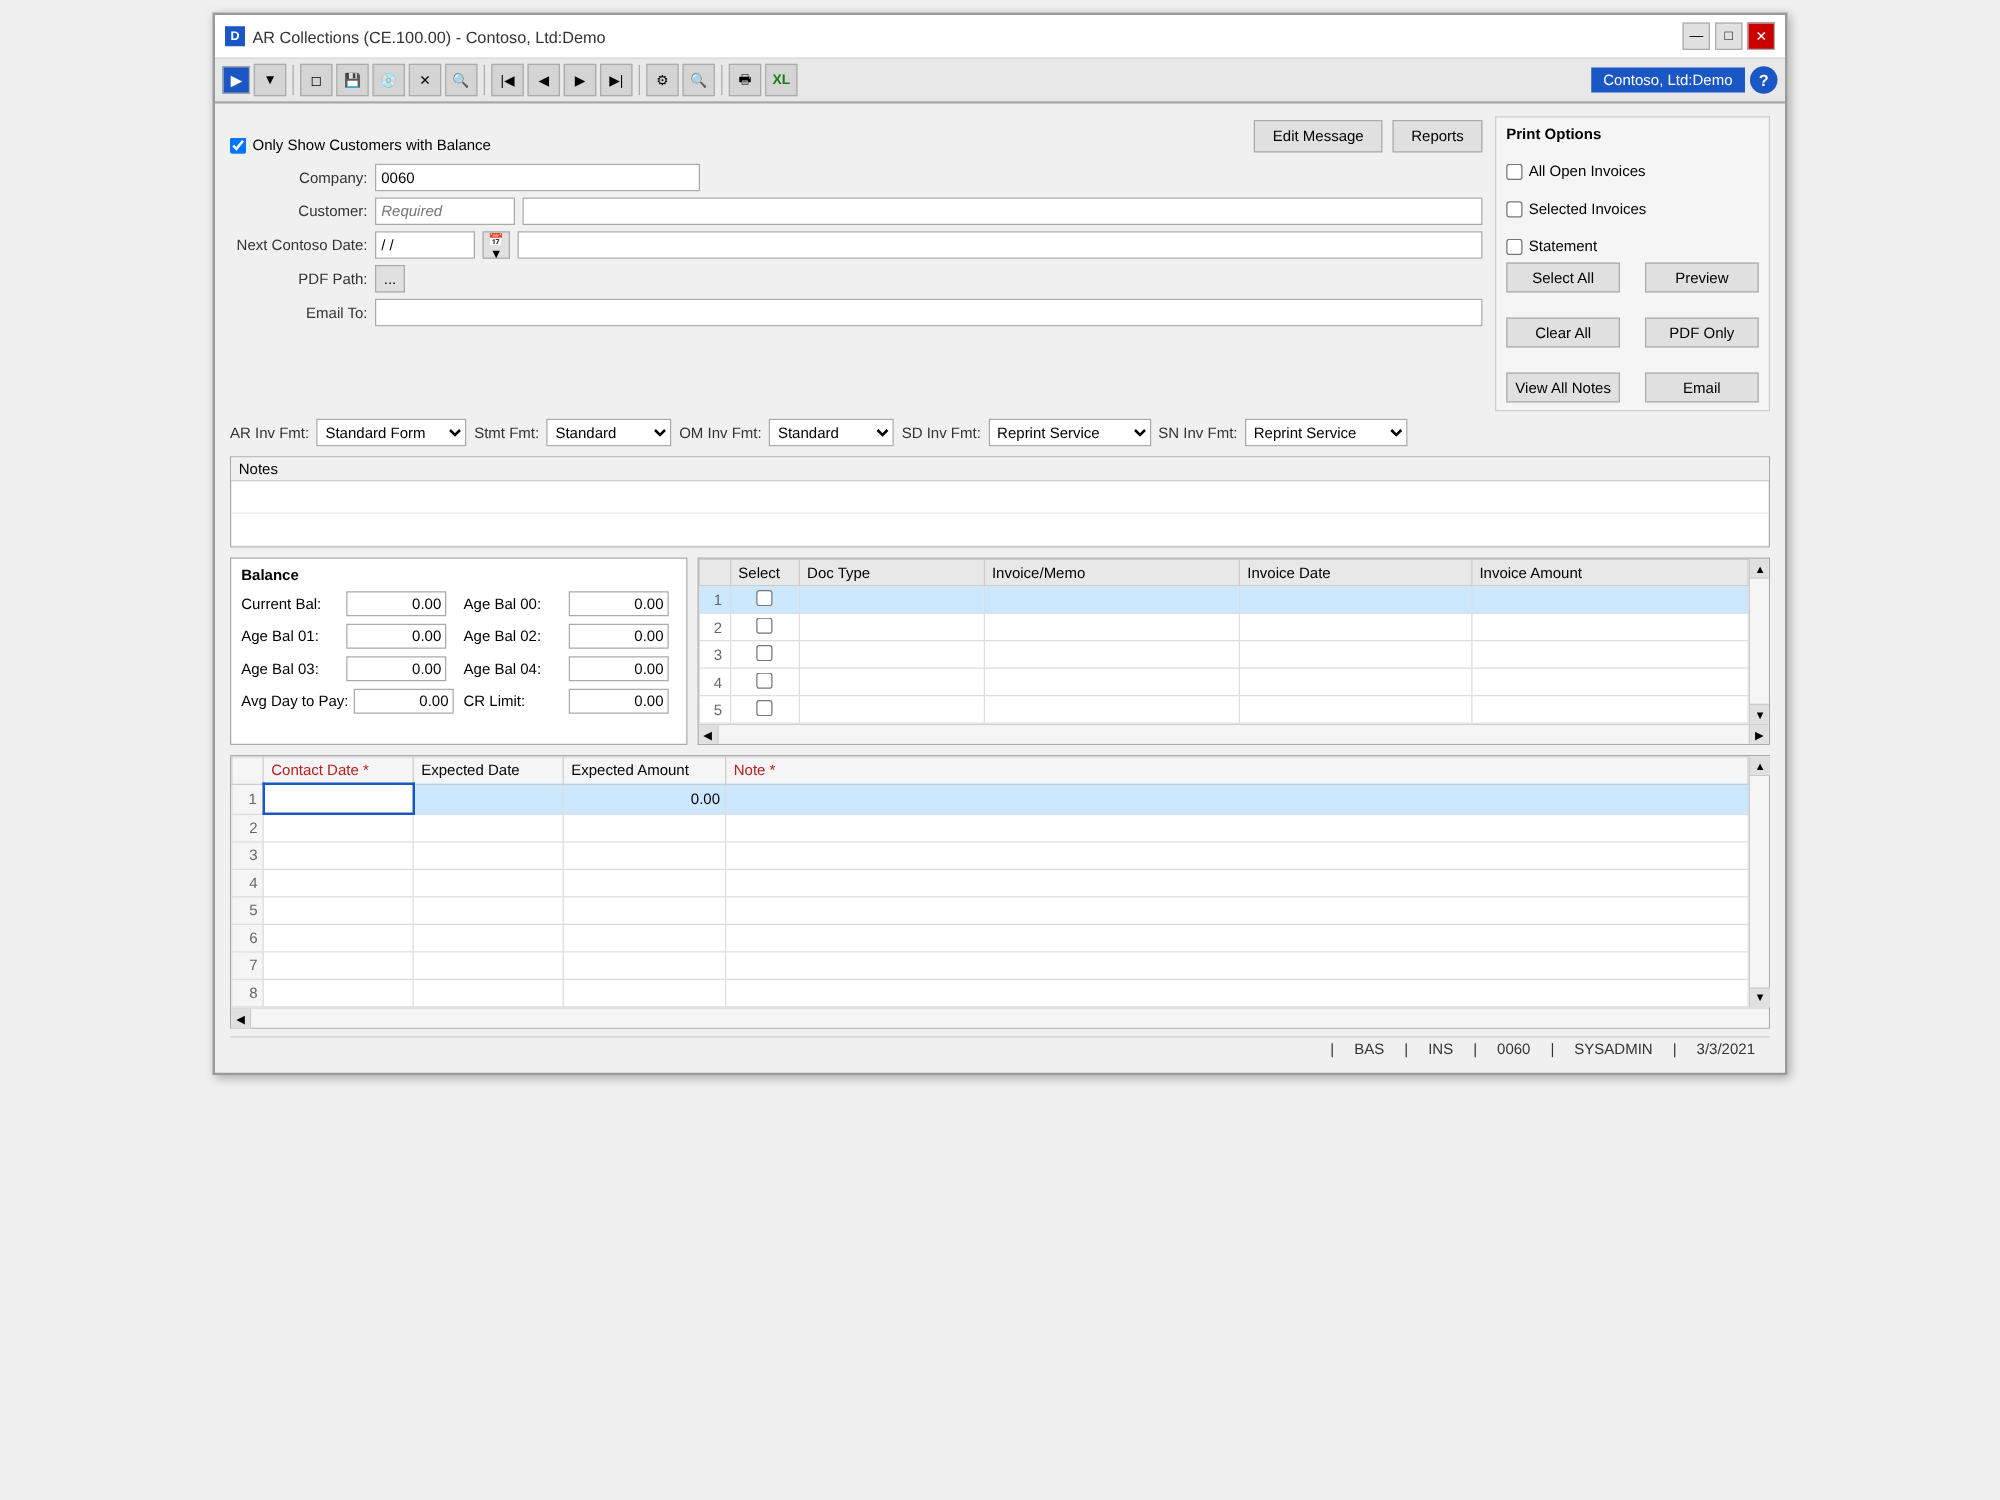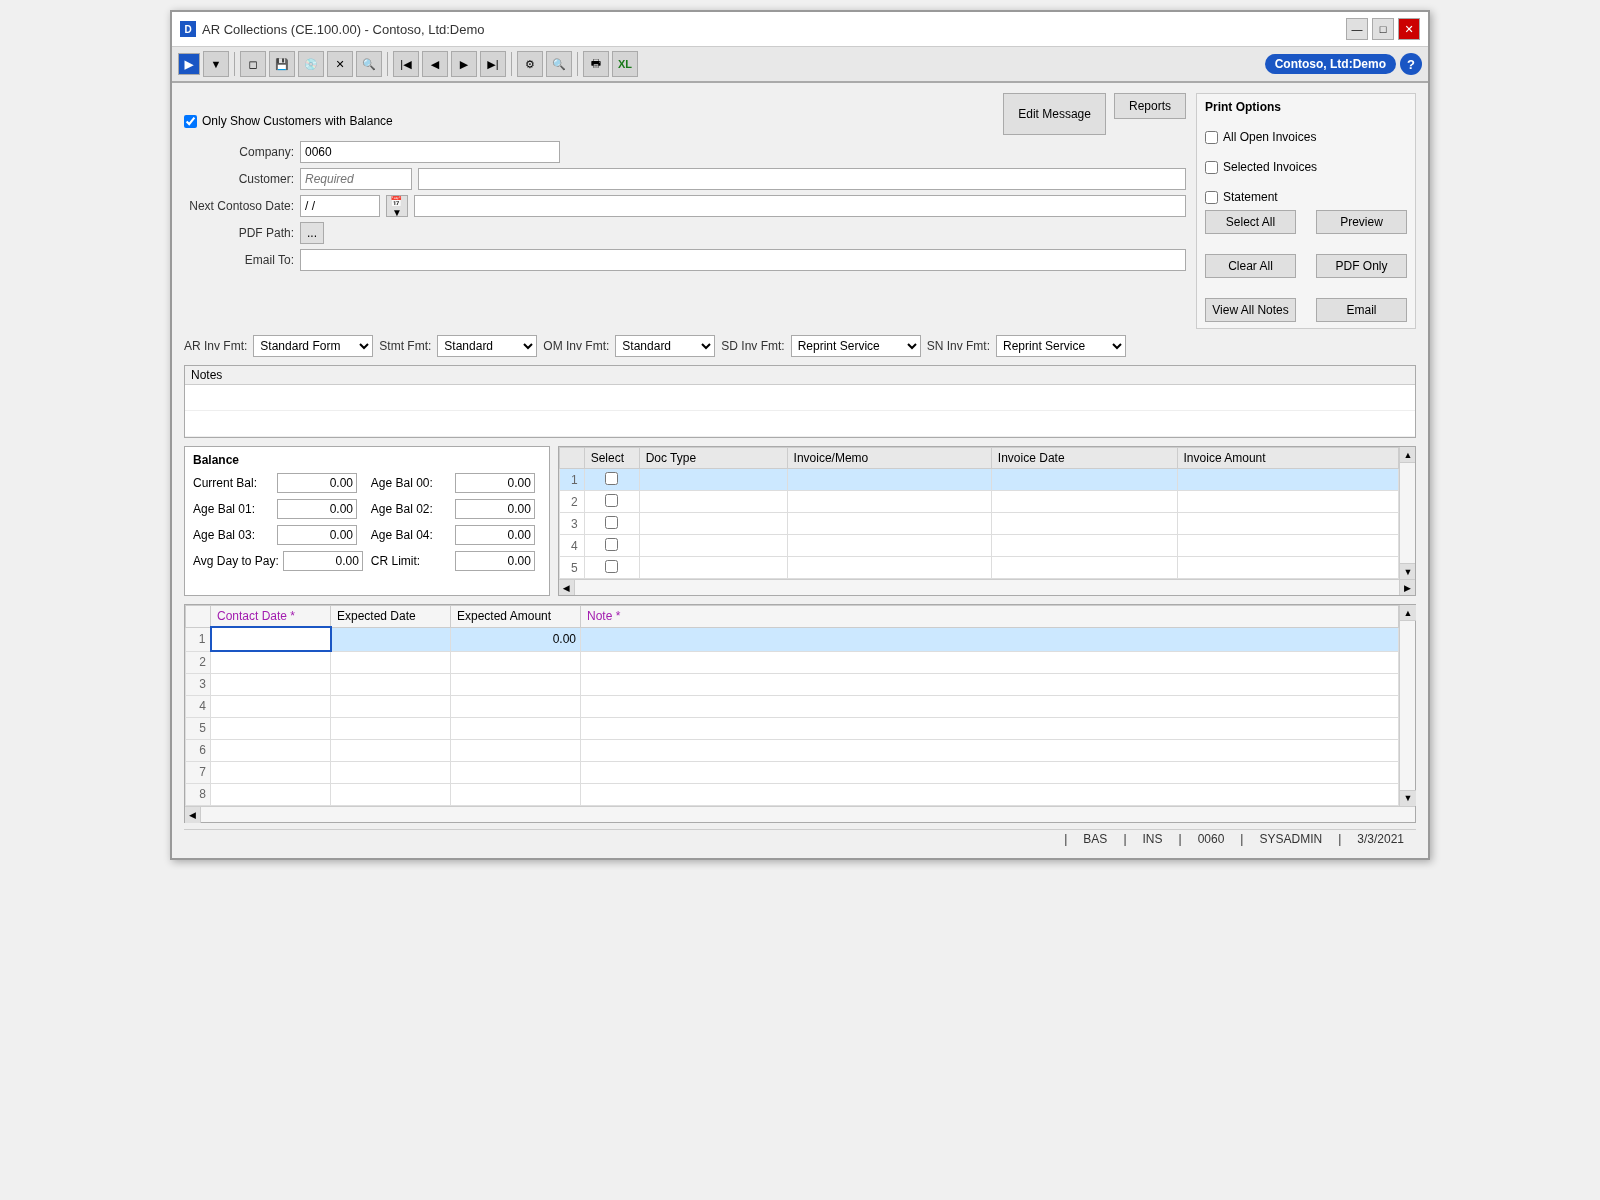--- a/index.html
+++ b/index.html
@@ -13,21 +13,21 @@
     .title-text { font-size: 13px; color: #333; }
     .title-controls { display: flex; gap: 4px; }
     .title-btn { width: 22px; height: 22px; background: #e0e0e0; border: 1px solid #aaa; display: flex; align-items: center; justify-content: center; cursor: pointer; font-size: 11px; }
     .title-btn.close { background: #c00; color: white; }
 
     .toolbar { background: #e8e8e8; padding: 4px 6px; display: flex; align-items: center; gap: 3px; border-bottom: 2px solid #aaa; }
     .tb-btn { width: 26px; height: 26px; background: #d4d4d4; border: 1px solid #aaa; display: flex; align-items: center; justify-content: center; cursor: pointer; font-size: 11px; }
     .tb-btn.accent { background: #1a56c4; color: white; font-weight: bold; width: 22px; height: 22px; }
     .tb-separator { width: 1px; height: 24px; background: #aaa; margin: 0 2px; }
     .tb-right { margin-left: auto; }
-    .company-badge { background: #1a56c4; color: white; padding: 3px 10px; font-size: 12px; font-weight: bold; cursor: pointer; border-radius: 10px; }
+    .company-badge { background: #1a56c4; color: white; padding: 3px 10px; font-size: 12px; font-weight: normal; cursor: pointer; }
     .help-btn { width: 22px; height: 22px; background: #1a56c4; color: white; border: none; font-weight: bold; font-size: 13px; display: flex; align-items: center; justify-content: center; cursor: pointer; border-radius: 50%; }
 
     .content { padding: 10px 12px; background: #f0f0f0; }
     .print-options { min-width: 220px; border: 1px solid #ccc; background: #f5f5f5; padding: 6px 8px; }
     .print-options-title { font-weight: bold; margin-bottom: 4px; font-size: 12px; }
 
     .checkbox-row { display: flex; align-items: center; gap: 5px; margin-bottom: 2px; margin-top: 16px; }
     .checkbox-row input[type=checkbox] { width: 13px; height: 13px; }
 
     .form-row { display: flex; align-items: center; gap: 6px; margin-bottom: 5px; }
@@ -55,21 +55,21 @@
     .bal-input { width: 80px; height: 20px; border: 1px solid #aaa; background: white; text-align: right; padding: 0 3px; font-size: 12px; }
     .inv-table { width: 100%; border-collapse: collapse; font-size: 12px; }
     .inv-table th { background: #e8e8e8; border: 1px solid #ccc; padding: 3px 6px; text-align: left; font-weight: normal; }
     .inv-table td { border: 1px solid #ddd; padding: 2px 6px; height: 22px; }
     .inv-table tr.highlighted { background: #cce8ff; }
     .inv-table tr:not(.highlighted) td { background: white; }
     .row-num { color: #666; text-align: right; width: 20px; }
     .cb-cell { text-align: center; }
     .contact-table { width: 100%; border-collapse: collapse; font-size: 12px; }
     .contact-table th { background: #f5f5f5; border: 1px solid #ccc; padding: 3px 6px; text-align: left; font-weight: normal; }
-    .contact-table th.required { color: #a21caf; }
+    .contact-table th.required { color: #b91c1c; }
     .contact-table td { border: 1px solid #ddd; padding: 0; height: 22px; }
     .contact-table td.row-num { color: #666; text-align: right; padding: 0 4px; background: #f5f5f5; width: 25px; }
     .contact-input { width: 100%; height: 22px; border: none; background: transparent; padding: 1px 4px; font-size: 12px; outline: none; }
 
     .status-bar { background: #f0f0f0; border-top: 1px solid #ccc; padding: 2px 8px; display: flex; justify-content: flex-end; gap: 12px; font-size: 12px; color: #333; margin-top: 6px; }
     .status-item { padding: 0 4px; }
   </style>
 </head>
 <body>
 
@@ -118,21 +118,21 @@
     <div style="display:flex; gap:10px; align-items:flex-start; margin-bottom:6px;">
 
       <div style="flex:1;">
 
         <div style="display:flex; align-items:center; gap:10px; margin-bottom:6px;">
           <div class="checkbox-row">
             <input type="checkbox" checked="" style="">
             <span>Only Show Customers with Balance</span>
           </div>
           <div style="margin-left:auto; display:flex; gap:8px;">
-            <button class="big-btn" style="height:42px;padding:0 14px;background:#e0e0e0;border:1px solid #aaa;cursor:pointer;font-size:12px;">Edit Message</button>
+            <button class="big-btn" style="height:26px;padding:0 14px;background:#e0e0e0;border:1px solid #aaa;cursor:pointer;font-size:12px;">Edit Message</button>
             <button class="big-btn" style="height:26px;padding:0 14px;background:#e0e0e0;border:1px solid #aaa;cursor:pointer;font-size:12px;">Reports</button>
           </div>
         </div>
 
         <div class="form-row">
           <span class="form-label">Company:</span>
           <input type="text" class="form-input wide" value="0060" style="">
           <div style="flex:1;"></div>
         </div>
 

